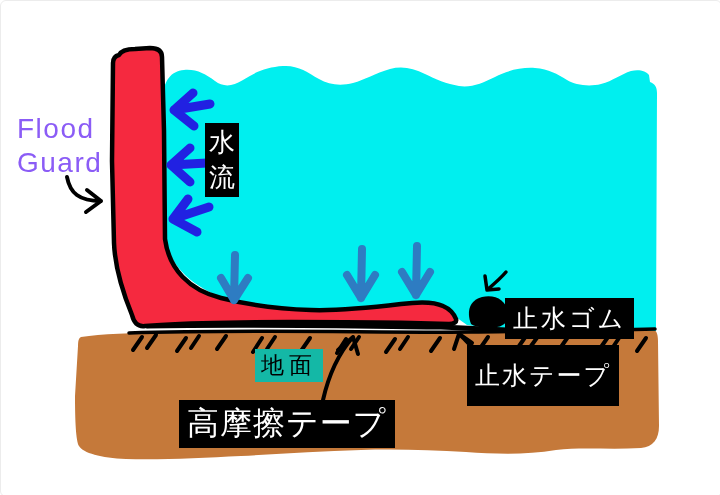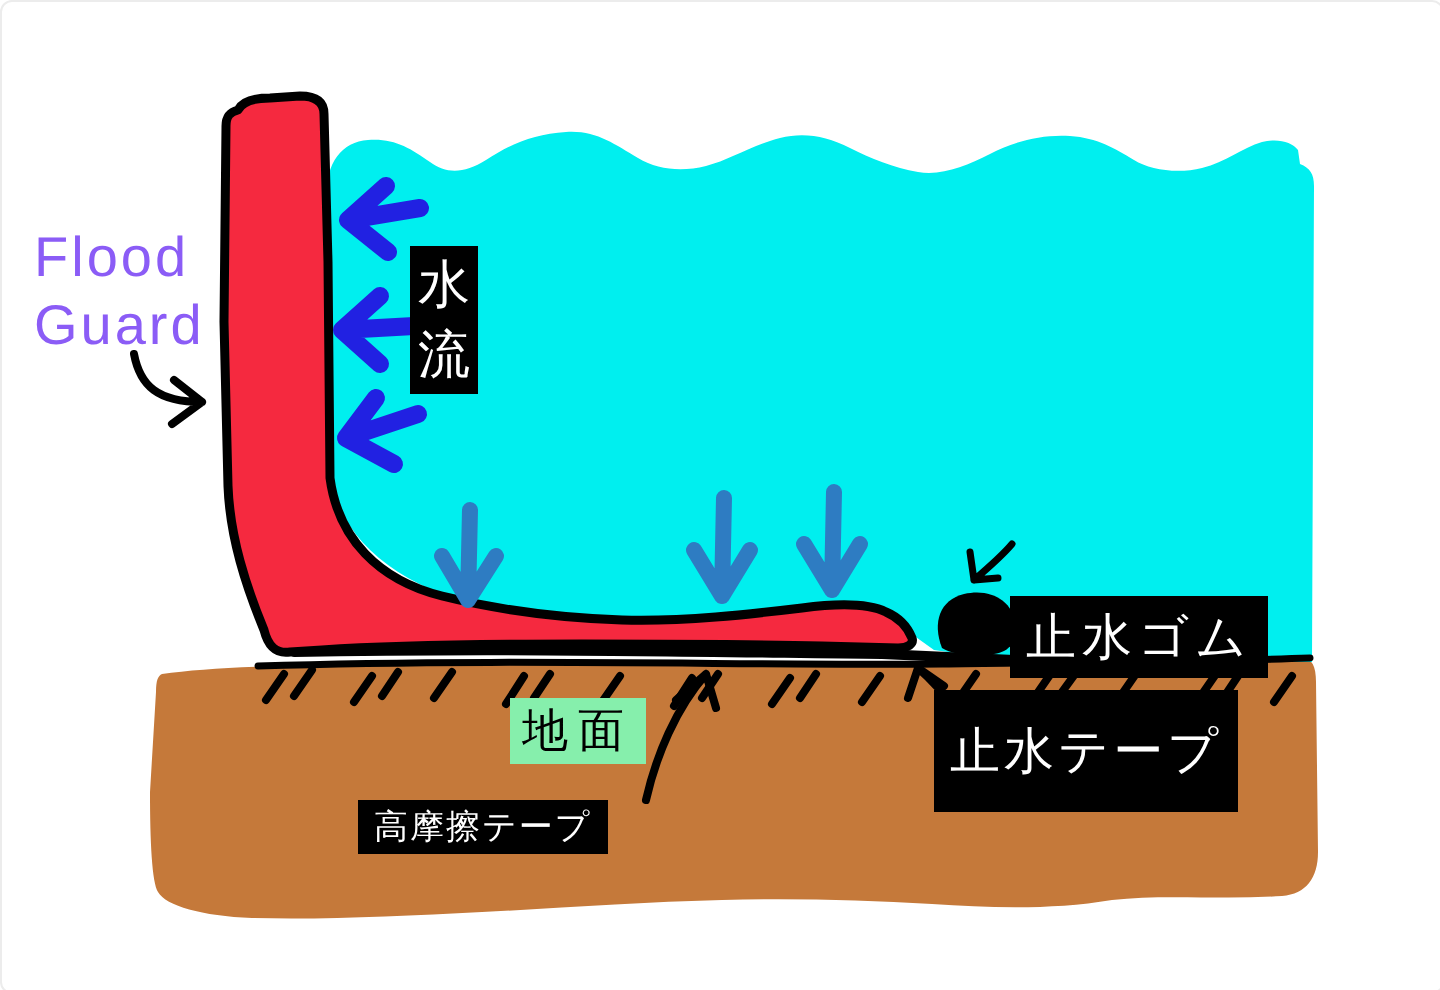--- a/index.html
+++ b/index.html
@@ -4,35 +4,35 @@
 <style>
   html,body{margin:0;padding:0;background:#fff;}
   #canvas{
     position:relative;width:720px;height:495px;background:#ffffff;
     border:1px solid #ececec;border-radius:6px;overflow:hidden;
     font-family:"Liberation Sans","DejaVu Sans",sans-serif;
   }
   #scene{position:absolute;left:0;top:0;}
   .label{position:absolute;white-space:nowrap;}
   .label.dark{background:#000;color:#fff;}
-  .label.light{background:#86efac;color:#000;}
+  .label.light{background:#14b8a6;color:#000;}
   #flood-guard-label{
     left:16px;top:111px;color:#8b5cf6;font-size:28px;line-height:34px;
     letter-spacing:1.5px;font-weight:400;
   }
   #flood-guard-label span{display:block;}
   #water-flow-label{
     left:204px;top:122px;width:34px;height:74px;font-size:26px;line-height:35px;
     text-align:center;padding-top:2px;word-break:break-all;white-space:normal;box-sizing:border-box;
   }
   #water-pressure-label{left:274px;top:252px;font-size:24px;padding:3px 7px;letter-spacing:4px;}
   #stop-rubber-label{left:504px;top:261px;font-size:25px;padding:4px 8px;letter-spacing:3px;margin-top:36px;}
   #ground-label{left:254px;top:348px;font-size:23px;padding:1px 6px;letter-spacing:5px;}
   #stop-tape-label{left:466px;top:344px;font-size:25px;padding:14px 8px;letter-spacing:2px;}
-  #friction-tape-label{left:178px;top:399px;font-size:17px;padding:2px 8px;letter-spacing:1px;}
+  #friction-tape-label{left:178px;top:399px;font-size:32px;padding:2px 8px;letter-spacing:1px;}
 </style>
 </head>
 <body>
 
 <div id="canvas">
 
   <svg id="scene" width="720" height="495" viewBox="0 0 720 495">
 
     <path stroke="none" d="M 80,336 C 100,333 130,332 170,331 C 240,329 320,329 400,331
              C 470,333 520,332 570,330 C 600,329 630,328 650,328

